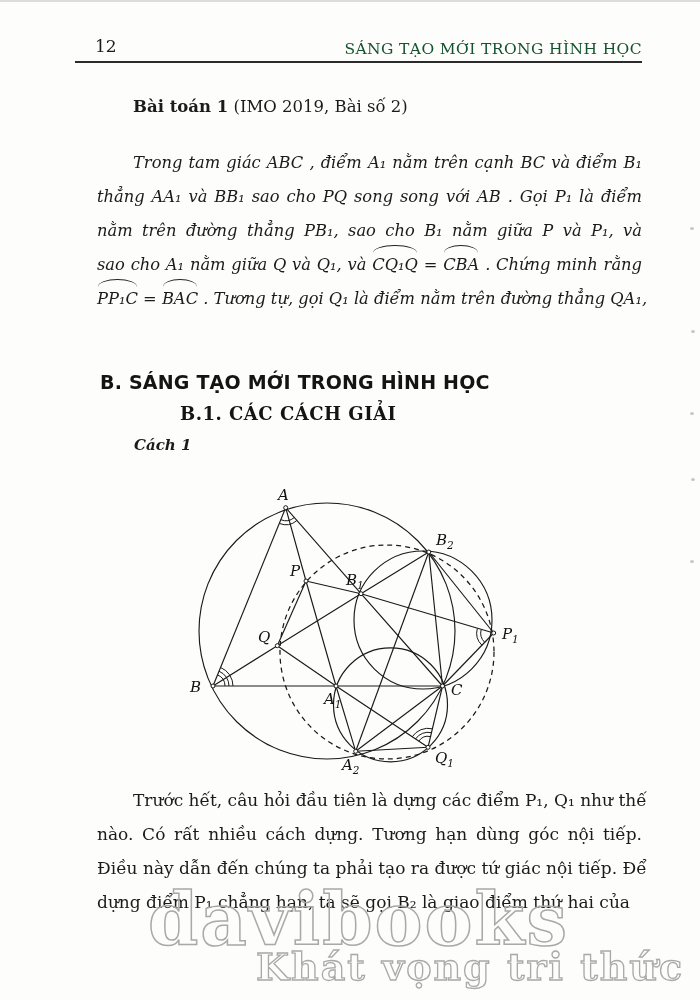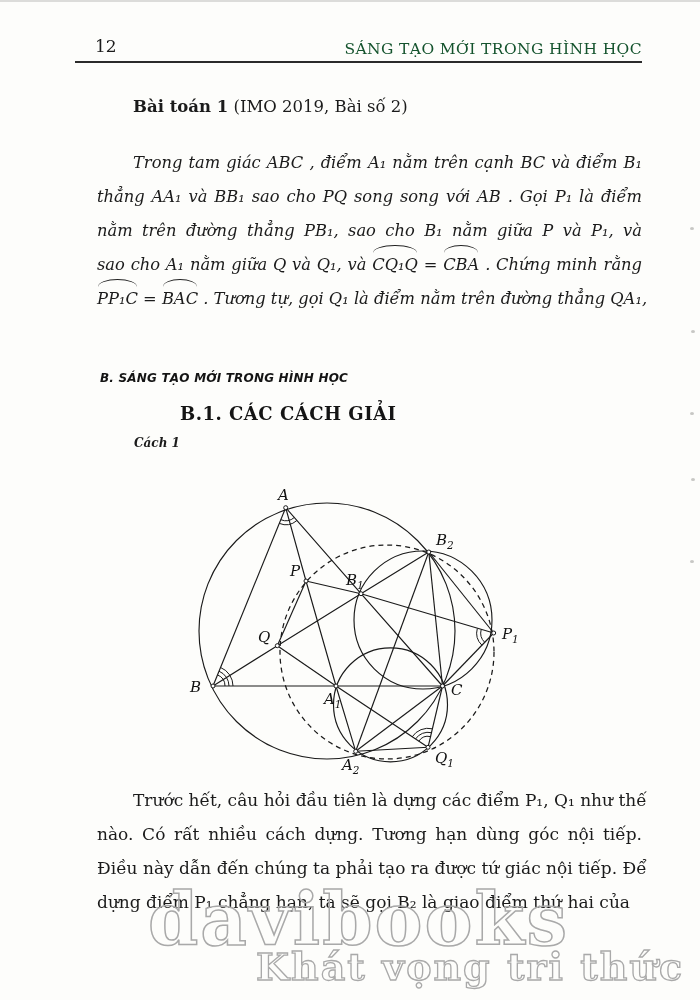--- a/index.html
+++ b/index.html
@@ -24,29 +24,29 @@
   .nline{text-align:left;white-space:nowrap;}
   .hat{position:relative;display:inline-block;}
   .hat::before{
     content:"";position:absolute;left:1px;right:1px;top:-3px;height:7px;
     border-top:1.4px solid #222;
     border-radius:50% 50% 0 0 / 100% 100% 0 0;
   }
   .b-heading{
     position:absolute;left:100px;top:371px;
     font-family:"DejaVu Sans","Liberation Sans",sans-serif;
-    font-weight:700;font-size:12px;color:#141414;letter-spacing:0.2px;font-style:italic;
+    font-weight:700;font-size:19px;color:#141414;letter-spacing:0.2px;
   }
   .b1-heading{
     position:absolute;left:134px;top:403px;
     font-weight:700;font-size:18px;color:#141414;letter-spacing:0.5px;margin-left:46px;
   }
   .method-heading{
     position:absolute;left:134px;top:436px;
-    font-weight:700;font-style:italic;font-size:12px;
+    font-weight:700;font-style:italic;font-size:15px;
   }
   .figure{position:absolute;left:168px;top:484px;width:360px;height:300px;}
   .figure svg{display:block;}
   .figure text{
     font-family:"DejaVu Serif","Liberation Serif",serif;
     font-style:italic;font-size:15px;fill:#111;
   }
   .figure tspan.sub{font-size:10.5px;}
   .wm-name{
     position:absolute;left:148px;top:884px;

